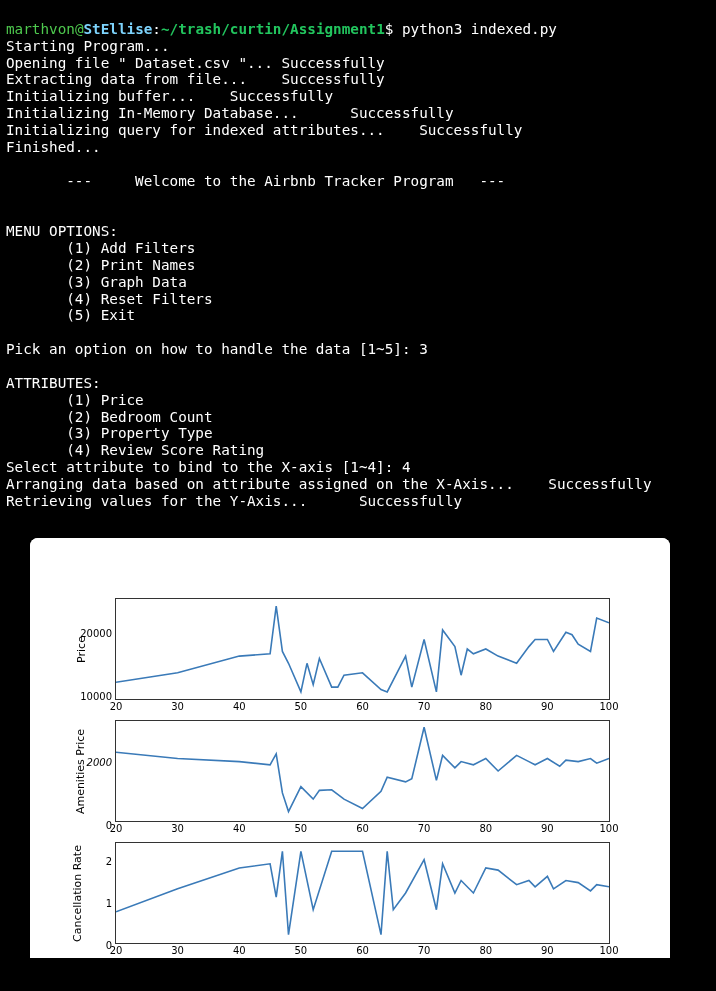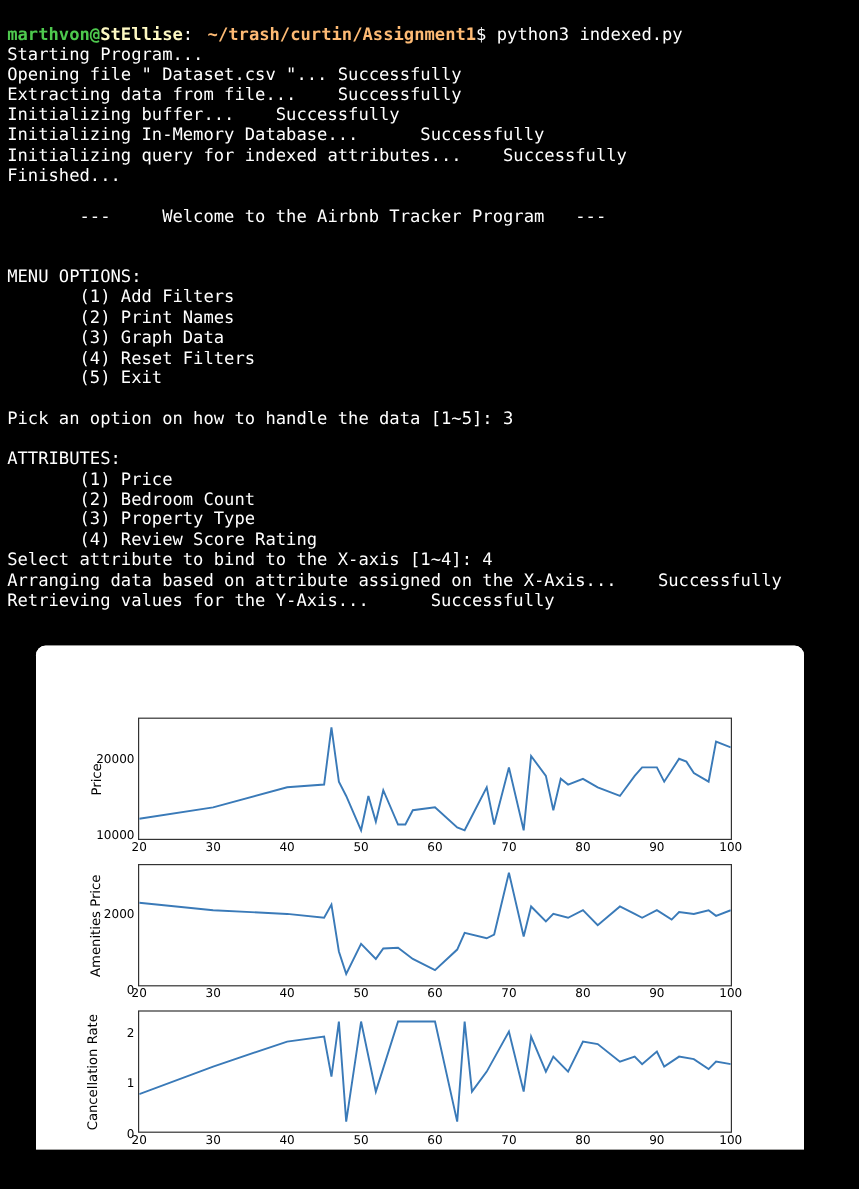--- a/index.html
+++ b/index.html
@@ -10,23 +10,23 @@
     line-height: 1.18;
     color: #fff;
     width: 716px;
     height: 991px;
     overflow: hidden;
   }
   .terminal {
     padding: 4px 6px;
     white-space: pre;
   }
-  .user { color: #4ec94e; font-weight: bold; }
-  .host { color: #fef9c3; font-weight: bold; }
-  .path { color: #fdba74; font-weight: bold; margin-left: 12px; }
+  .user { color: #4ec94e; font-weight: normal; }
+  .host { color: #7dd3fc; font-weight: bold; }
+  .path { color: #22c55e; font-weight: bold; }
   .white { color: #fff; }
   .prompt-dollar { color: #fff; }
 
   .figure-window {
     position: absolute;
     left: 30px;
     top: 538px;
     width: 640px;
     background: #f6f5f4;
     border-radius: 8px 8px 0 0;
@@ -142,21 +142,21 @@
         <div class="tick tick-x" style="left: 431.375px;">90</div>
         <div class="tick tick-x" style="left: 493px;">100</div>
       </div>
 
     <div class="subplot" id="sp1" style="left:85px; top:182px; width:495px; height:102px;">
       <div class="ylabel" style="left:-90px; top:44px; width:110px;">Amenities Price</div>
     <svg width="493" height="100">
           <path d="M0.0 31.3 L61.6 37.5 L123.3 40.6 L154.1 43.8 L160.2 32.8 L166.4 71.9 L172.5 90.6 L184.9 65.6 L197.2 78.1 L203.4 69.4 L215.7 68.8 L228.0 78.1 L246.5 87.5 L265.0 70.3 L271.2 56.3 L289.6 60.9 L295.8 57.8 L308.1 6.3 L320.4 59.4 L326.6 34.4 L338.9 46.9 L345.1 40.6 L357.4 43.8 L369.8 37.5 L382.1 50.0 L400.6 34.4 L412.9 40.6 L419.1 43.8 L431.4 37.5 L443.7 45.3 L449.9 39.1 L462.2 40.6 L474.5 37.5 L480.7 42.2 L493.0 37.5 " class="line-path"></path>
         </svg>
         <div class="tick tick-y" style="top: 93.75px;">0</div>
-        <div class="tick tick-y" style="top: 31.25px;">2000</div>
+        <div class="tick tick-y" style="top: 31.25px; font-style: italic;">2000</div>
         <div class="tick tick-x" style="left: 0px;">20</div>
         <div class="tick tick-x" style="left: 61.625px;">30</div>
         <div class="tick tick-x" style="left: 123.25px;">40</div>
         <div class="tick tick-x" style="left: 184.875px;">50</div>
         <div class="tick tick-x" style="left: 246.5px;">60</div>
         <div class="tick tick-x" style="left: 308.125px;">70</div>
         <div class="tick tick-x" style="left: 369.75px;">80</div>
         <div class="tick tick-x" style="left: 431.375px;">90</div>
         <div class="tick tick-x" style="left: 493px;">100</div>
       </div>

